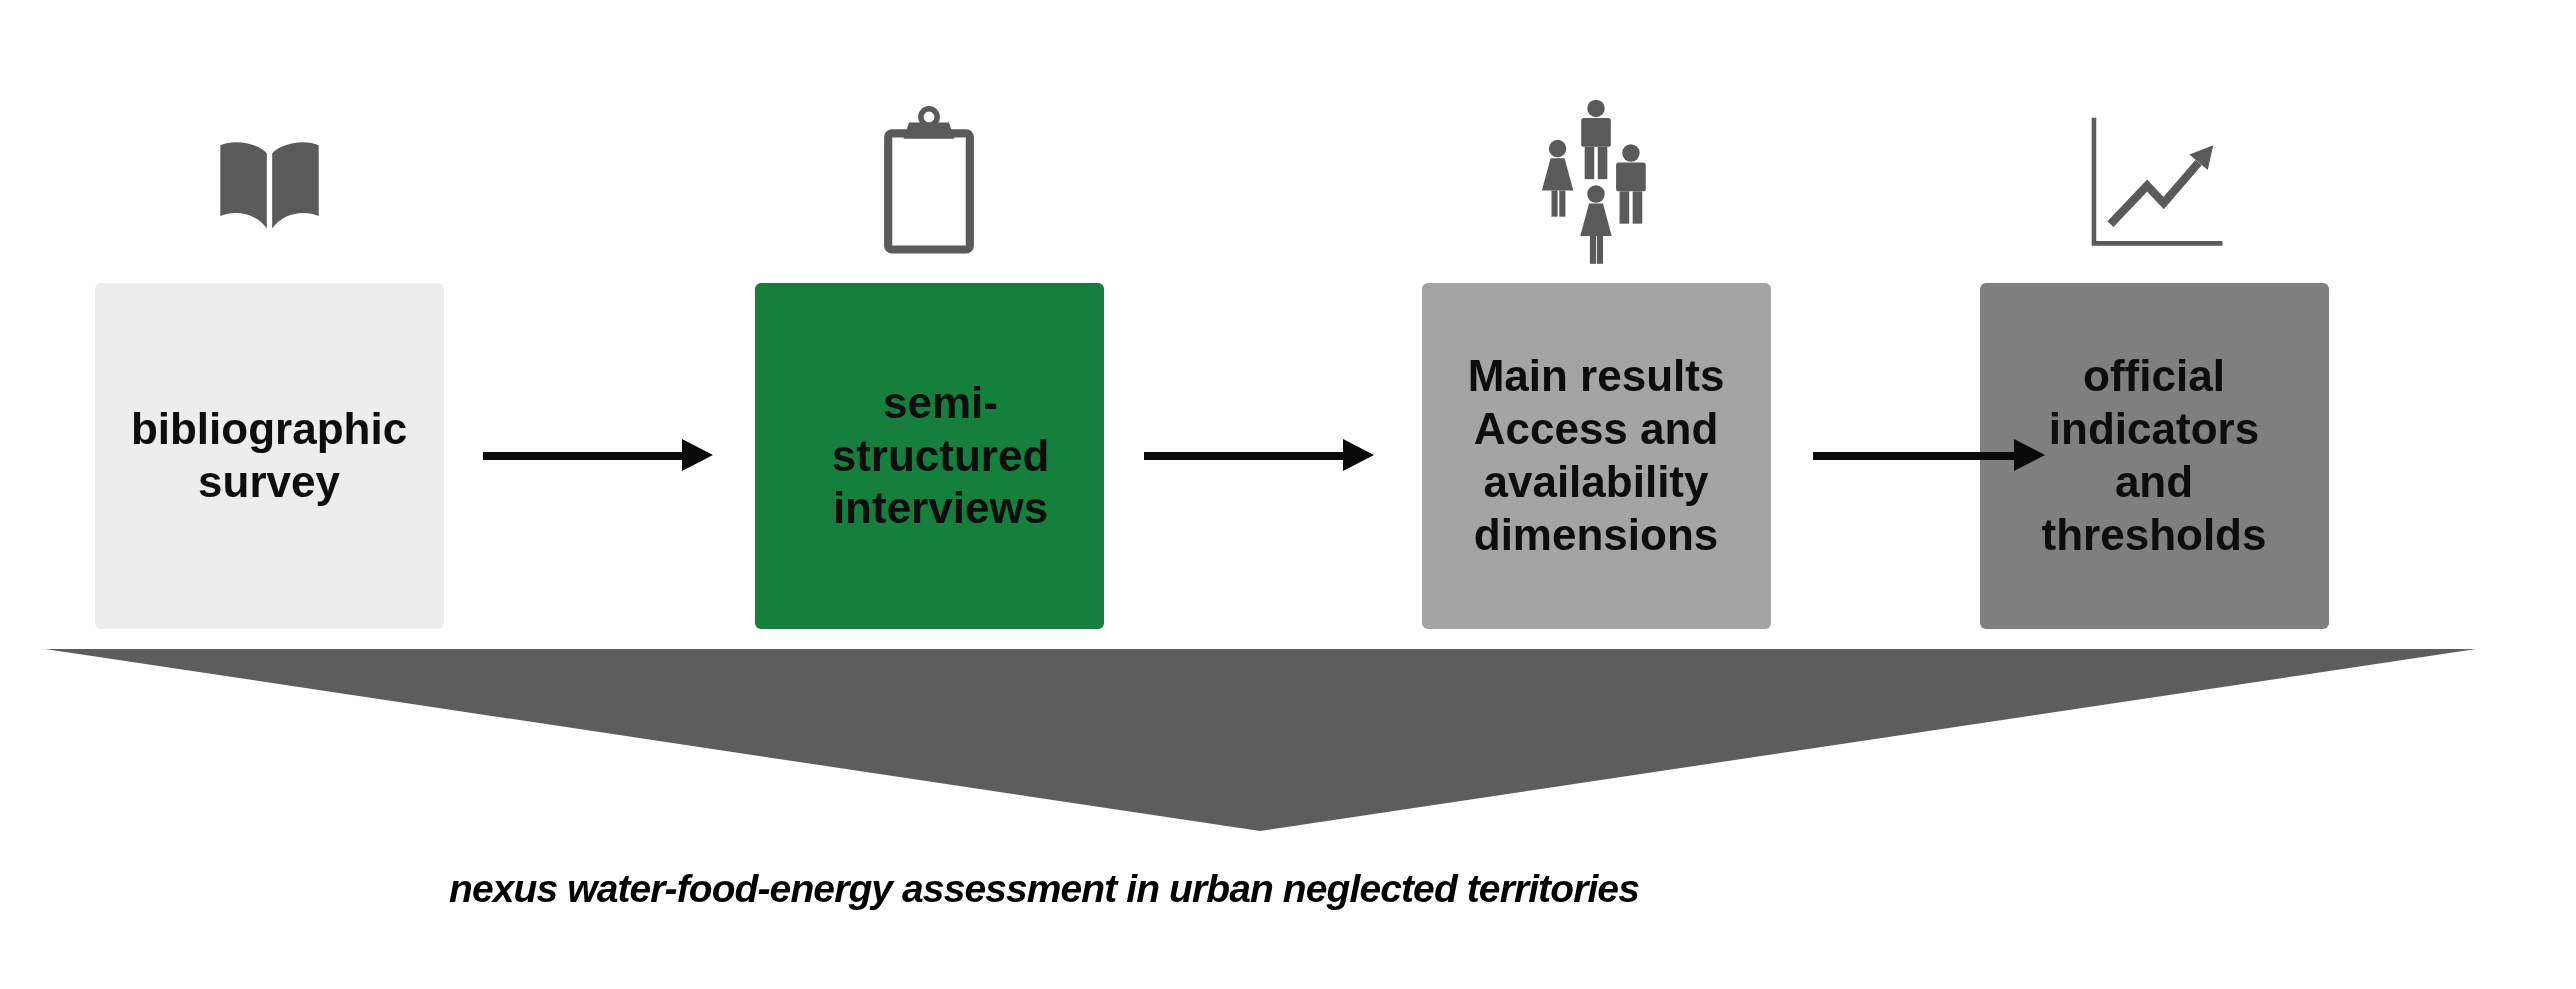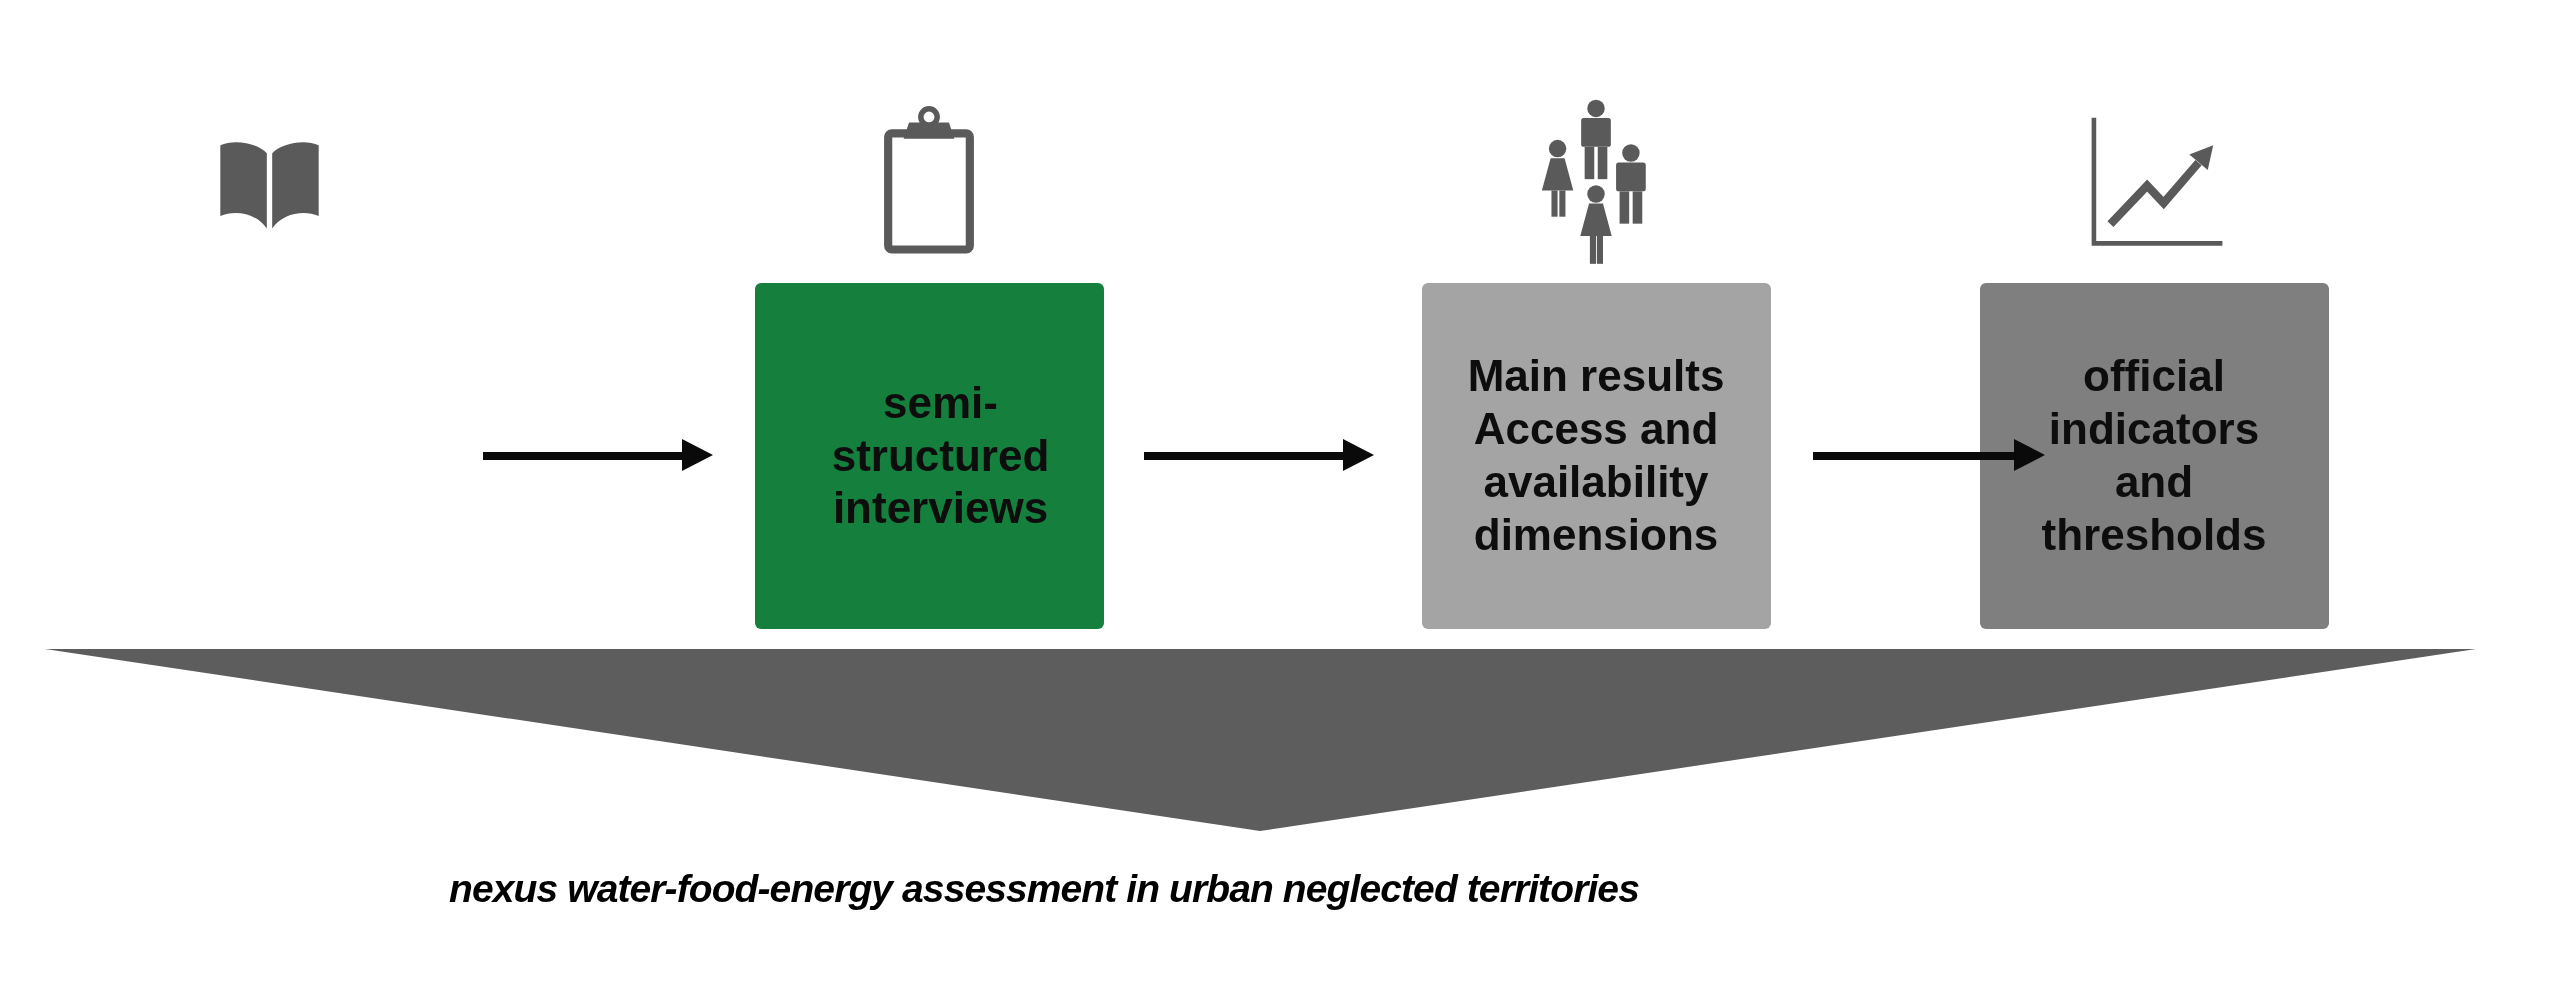--- a/index.html
+++ b/index.html
@@ -107,20 +107,24 @@
 
 <div class="canvas">
 
   <div class="step step-1">
     <div class="icon-wrap" style="color: rgb(90, 90, 90);">
       <svg class="icon-book" viewBox="0 0 120 104" width="111" height="93">
         <path d="M57 16 C46 4 20 0 5 7 L5 86 C22 79 45 83 57 100 Z" fill="currentColor"></path>
         <path d="M63 16 C74 4 100 0 115 7 L115 86 C98 79 75 83 63 100 Z" fill="currentColor"></path>
       </svg>
     </div>
+    <div class="box" style="background-color: rgb(237, 237, 237);">
+      <div class="box-label">bibliographic
+survey</div>
+    </div>
   </div>
 
   <div class="step step-2">
     <div class="icon-wrap" style="color: rgb(90, 90, 90);">
       <svg class="icon-clip" viewBox="0 0 108 168" width="98" height="153">
         <circle cx="54" cy="14" r="9" fill="none" stroke="currentColor" stroke-width="6"></circle>
         <rect x="9" y="32" width="90" height="128" rx="4" fill="none" stroke="currentColor" stroke-width="9"></rect>
         <path d="M32 20 L76 20 L82 38 L26 38 Z" fill="currentColor"></path>
       </svg>
     </div>

